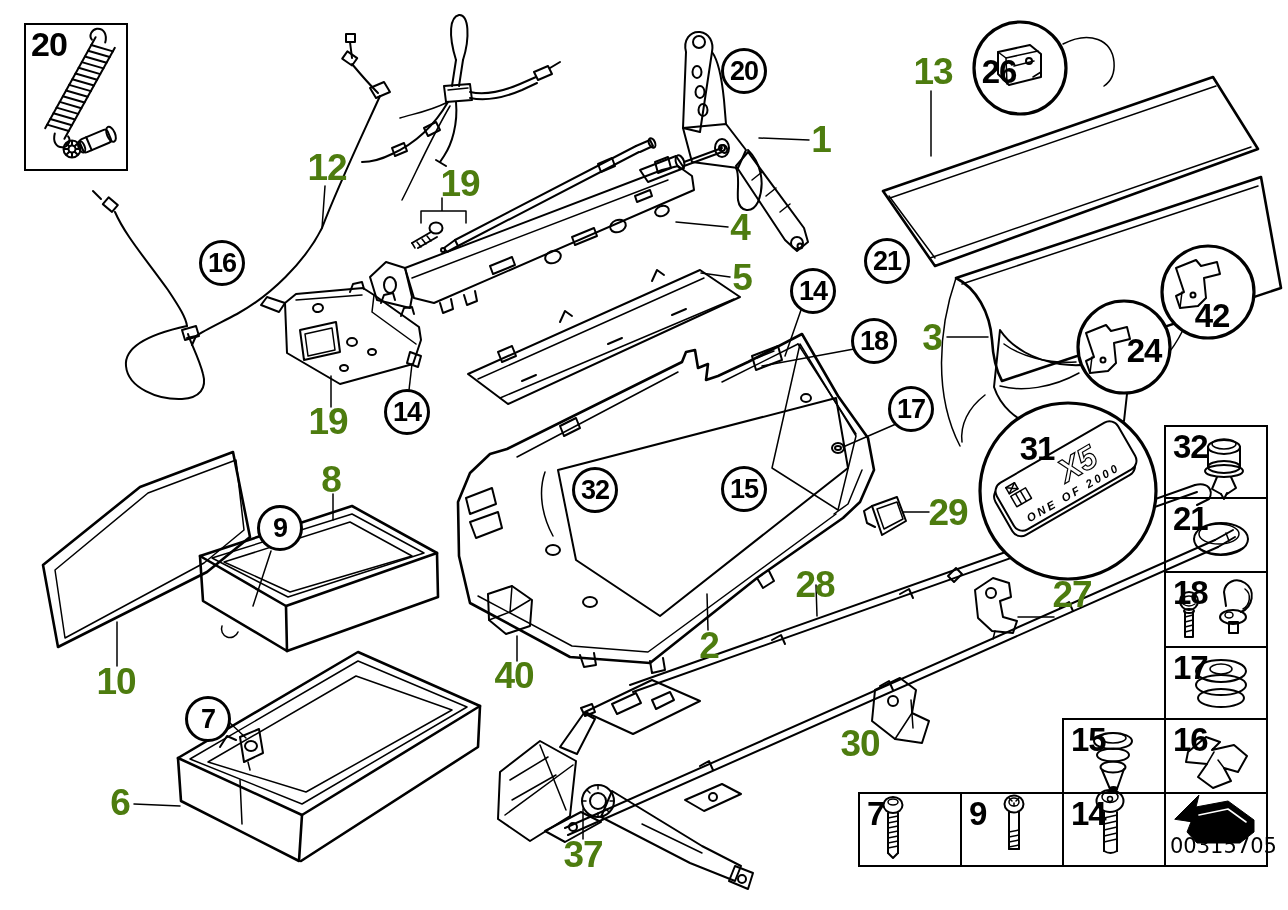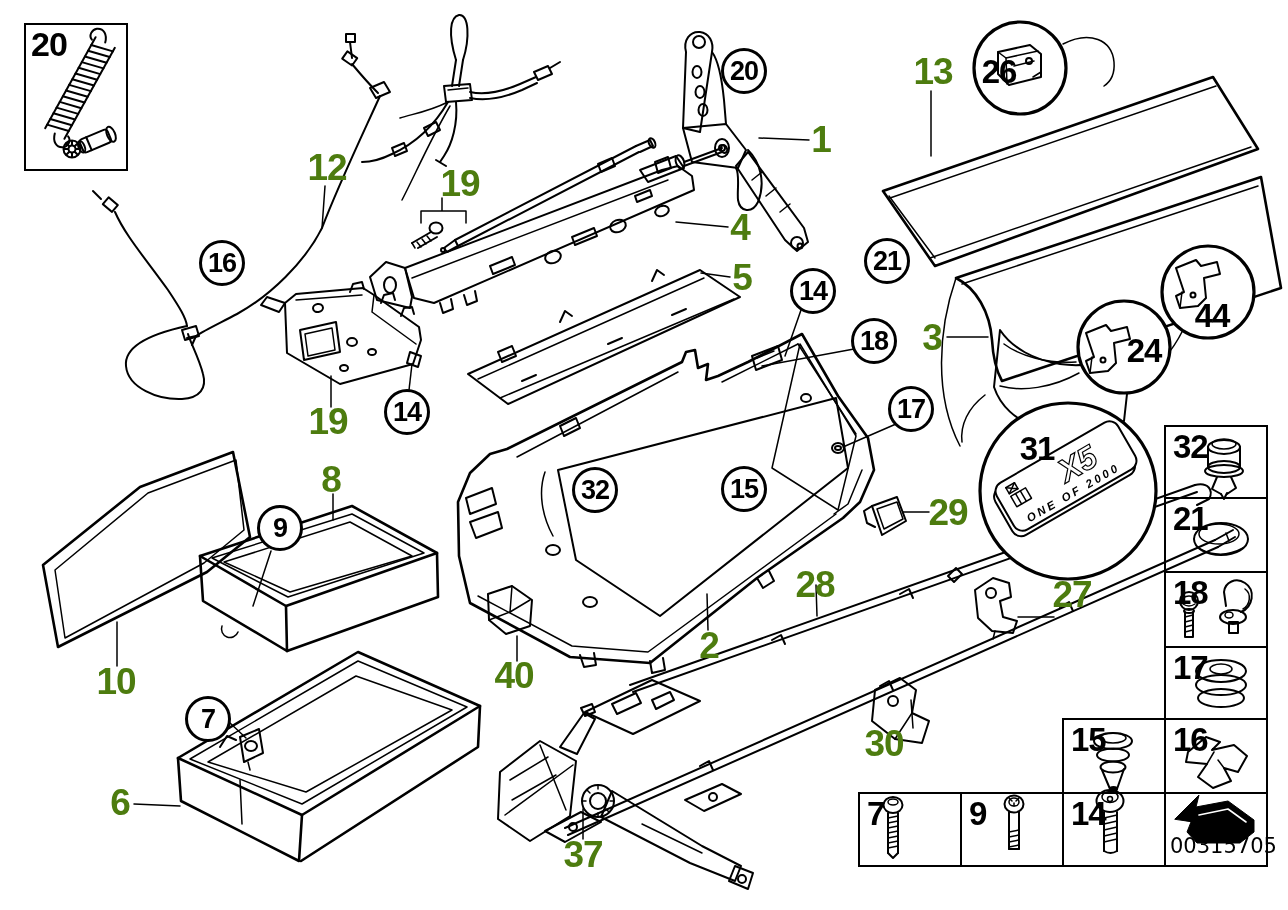--- a/index.html
+++ b/index.html
@@ -528,37 +528,37 @@
 <div class="lbl" style="left:328px;top:421px">19</div>
 <div class="lbl" style="left:331px;top:479px">8</div>
 <div class="lbl" style="left:116px;top:681px">10</div>
 <div class="lbl" style="left:514px;top:675px">40</div>
 <div class="lbl" style="left:709px;top:645px">2</div>
 <div class="lbl" style="left:120px;top:802px">6</div>
 <div class="lbl" style="left:583px;top:854px">37</div>
 <div class="lbl" style="left:815px;top:584px">28</div>
 <div class="lbl" style="left:1072px;top:594px">27</div>
 <div class="lbl" style="left:948px;top:512px">29</div>
-<div class="lbl" style="left:884px;top:743px">30</div>
+<div class="lbl" style="left:860px;top:743px">30</div>
 
 <div class="circ" style="left:744px;top:71px">20</div>
 <div class="circ" style="left:222px;top:263px">16</div>
 <div class="circ" style="left:813px;top:291px">14</div>
 <div class="circ" style="left:887px;top:261px">21</div>
 <div class="circ" style="left:874px;top:341px">18</div>
 <div class="circ" style="left:911px;top:409px">17</div>
 <div class="circ" style="left:407px;top:412px">14</div>
 <div class="circ" style="left:280px;top:528px">9</div>
 <div class="circ" style="left:208px;top:719px">7</div>
 <div class="circ" style="left:595px;top:490px">32</div>
 <div class="circ" style="left:744px;top:489px">15</div>
 
 <div class="biglbl" style="left:999px;top:72px">26</div>
 <div class="biglbl" style="left:1144px;top:351px">24</div>
-<div class="biglbl" style="left:1212px;top:316px">44</div>
+<div class="biglbl" style="left:1212px;top:316px">42</div>
 <div class="biglbl" style="left:1037px;top:449px">31</div>
 
 <div class="lbox" style="left:1164px;top:425px;width:104px;height:74px">
   <span class="lnum">32</span>
     </div>
 <div class="lbox" style="left:1164px;top:497px;width:104px;height:76px">
   <span class="lnum">21</span>
     </div>
 <div class="lbox" style="left:1164px;top:571px;width:104px;height:77px">
   <span class="lnum">18</span>

